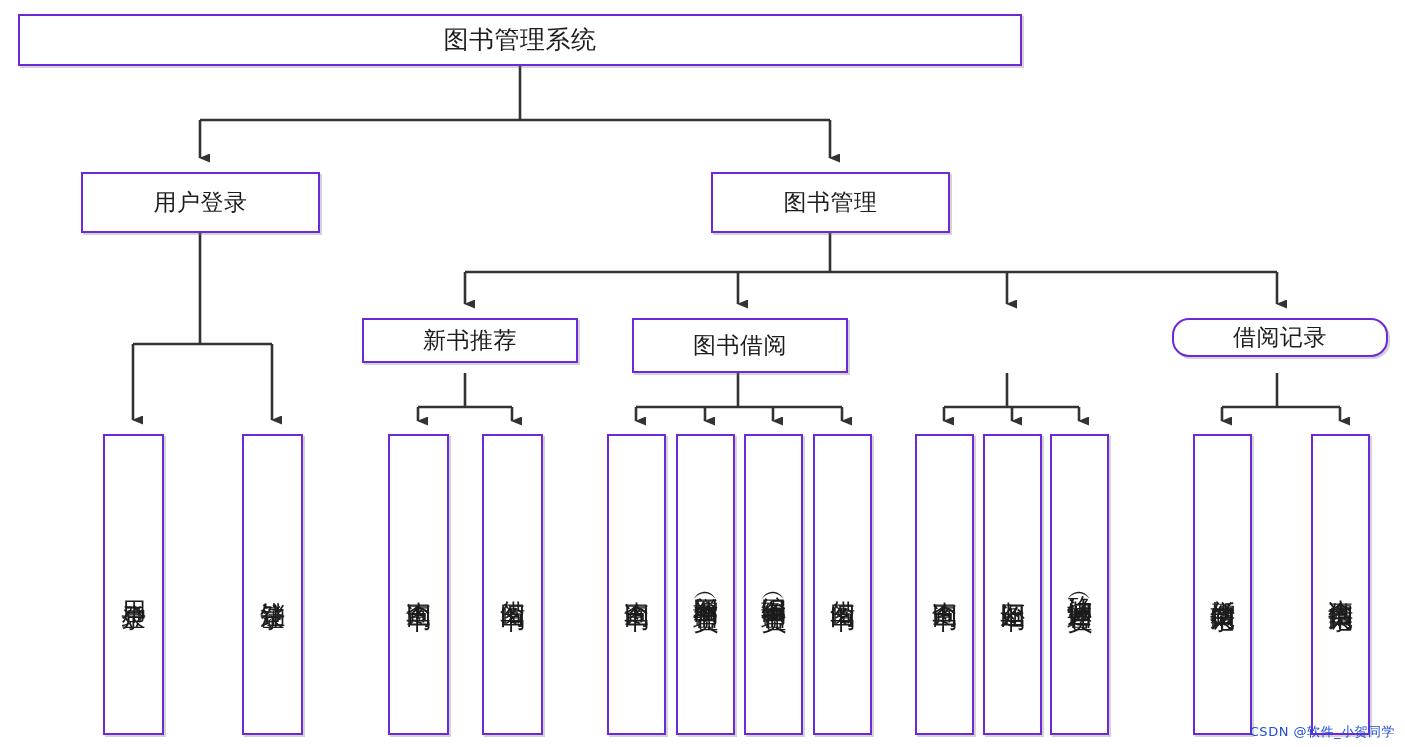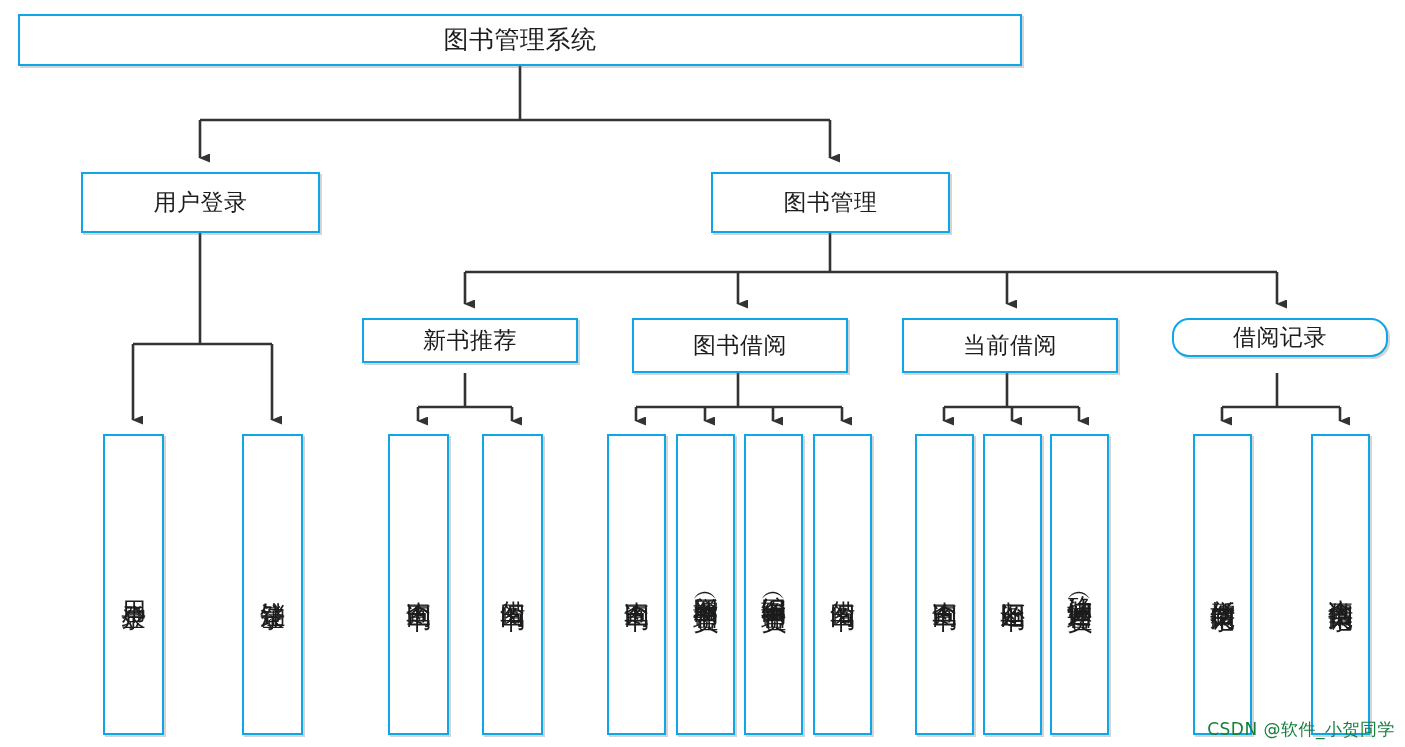--- a/index.html
+++ b/index.html
@@ -22,21 +22,21 @@
     position: absolute;
     left: 0;
     top: 0;
     width: 1405px;
     height: 747px;
   }
   .node-box {
     position: absolute;
     box-sizing: border-box;
     background: #ffffff;
-    border: 2px solid #0ea5e9;
+    border: 2px solid #6d28d9;
     display: flex;
     align-items: center;
     justify-content: center;
     box-shadow: 2px 2px 0 rgba(120,120,120,0.32);
   }
   .node-label {
     color: #1c1c1c;
     font-family: "DejaVu Sans", "Liberation Sans", sans-serif;
     text-align: center;
     line-height: 1.28;
@@ -58,22 +58,22 @@
     text-orientation: upright;
     font-size: 25px;
     line-height: 1.1;
     letter-spacing: 2px;
     max-height: 280px;
   }
   .watermark {
     position: absolute;
     right: 10px;
     bottom: 6px;
-    font-size: 17px;
-    color: #15803d;
+    font-size: 13px;
+    color: #1d4ed8;
     letter-spacing: 0.5px;
     font-family: "DejaVu Sans", "Liberation Sans", sans-serif;
     white-space: nowrap;
     pointer-events: none;
   }
 </style>
 </head>
 <body>
 
 <div id="diagram-root">
@@ -138,23 +138,20 @@
   <div class="node-box horizontal" style="left:711px; top:172px; width:239px; height:61px;align-items:center;">
     <span class="node-label">图书管理</span>
   </div>
 
   <div class="node-box horizontal" style="left:362px; top:318px; width:216px; height:45px;">
     <span class="node-label">新书推荐</span>
   </div>
   <div class="node-box horizontal" style="left:632px; top:318px; width:216px; height:55px;">
     <span class="node-label">图书借阅</span>
   </div>
-  <div class="node-box horizontal" style="left:902px; top:318px; width:216px; height:55px;">
-    <span class="node-label">当前借阅</span>
-  </div>
   <div class="node-box horizontal" style="left:1172px; top:318px; width:216px; height:39px;border-radius:17px;">
     <span class="node-label">借阅记录</span>
   </div>
 
   <div class="node-box vertical" style="left:103px; top:434px; width:61px; height:301px;">
     <span class="node-label">用户登录</span>
   </div>
   <div class="node-box vertical" style="left:242px; top:434px; width:61px; height:301px;">
     <span class="node-label">注销登录</span>
   </div>

